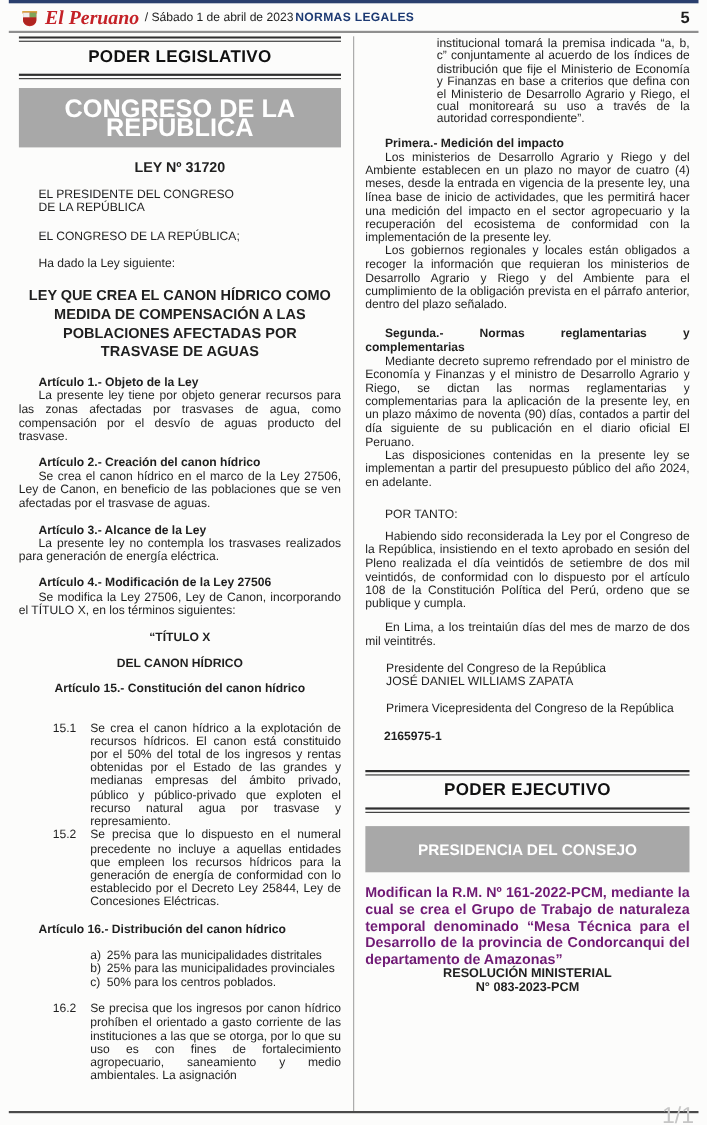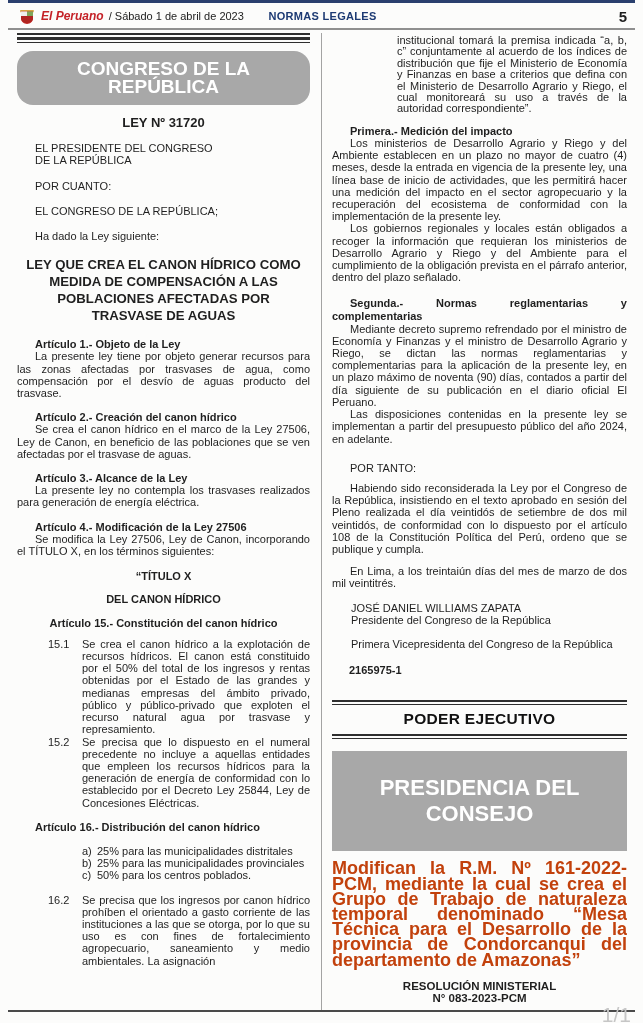--- a/index.html
+++ b/index.html
@@ -5,53 +5,53 @@
   html,body{margin:0;padding:0;background:#ddd;}
   .page{
     position:relative;width:643px;height:1023px;margin:0 auto;
     background:#fcfcfb;overflow:hidden;
     font-family:"Liberation Sans","DejaVu Sans",sans-serif;
     color:#1f1f1f;
   }
   .topline{position:absolute;top:0;left:8px;right:8px;height:3px;background:#2a3f6e;}
   .header-row{position:absolute;top:6px;left:18px;right:16px;height:20px;display:flex;align-items:center;}
   .brand-group{display:flex;align-items:center;gap:5px;z-index:2;}
-  .brand{color:#c42127;font-weight:bold;font-style:italic;font-size:12px;}
+  .brand{color:#c42127;font-weight:bold;font-style:italic;font-size:18px;font-family:Liberation Serif, serif;}
   .issue-date{font-size:11px;color:#222;}
   .section-title{position:absolute;left:0;right:0;text-align:center;font-weight:bold;font-size:11px;color:#1d3a73;letter-spacing:.3px;}
   .pagenum{margin-left:auto;font-weight:bold;font-size:15px;z-index:2;}
   .header-underline{position:absolute;top:28px;left:8px;right:8px;height:2px;background:#8f8f8f;}
 
   .columns{position:absolute;top:33px;left:17px;right:16px;bottom:12px;display:flex;}
   .col-left{width:293px;overflow:hidden;}
   .col-divider{width:1px;background:#a3a3a3;margin-left:11px;}
   .col-right{flex:1;margin-left:10px;overflow:hidden;}
 
   .drule{height:2px;border-top:2px solid #2f2f2f;border-bottom:1px solid #2f2f2f;}
   .section-head{text-align:center;font-weight:bold;font-size:15.5px;padding:5px 0 6px;letter-spacing:.3px;color:#111;}
   .agency-box{background:#a8a8a8;color:#fff;font-weight:bold;text-align:center;margin-top:8px;}
-  .agency-box.one{font-size:19px;padding:9px 4px;line-height:18px;border-radius:16px;}
-  .agency-box.two{font-size:22px;padding:24px 4px;line-height:26px;}
+  .agency-box.one{font-size:23px;padding:9px 4px;line-height:18px;}
+  .agency-box.two{font-size:14px;padding:8px 4px;line-height:26px;}
 
   .p{font-size:11px;line-height:12.2px;}
   .just{text-align:justify;}
   .ind{text-indent:18px;}
   .bold{font-weight:bold;}
   .center{text-align:center;}
   .shortline{margin-left:18px;}
   .law-num{text-align:center;font-weight:bold;font-size:13px;}
   .law-title{text-align:center;font-weight:bold;font-size:13.2px;line-height:17px;padding:0 4px;}
   .hang{position:relative;padding-left:65px;}
   .hang .n{position:absolute;left:31px;top:0;}
   .li{position:relative;padding-left:80px;}
   .li .n{position:absolute;left:65px;top:0;}
   .cont{margin-left:65px;line-height:11.4px;}
   .sig{margin-left:19px;}
   .code{margin-left:17px;font-weight:bold;}
-  .summary{font-weight:bold;font-size:18px;line-height:15.2px;text-align:justify;color:#c2410c;}
+  .summary{font-weight:bold;font-size:13px;line-height:15.2px;text-align:justify;color:#701a75;}
   .res-title{text-align:center;font-weight:bold;font-size:11.5px;line-height:12.6px;}
 
   .bottom-rule{position:absolute;left:8px;right:8px;bottom:11px;height:2px;background:#4a4a4a;}
   .page-indicator{position:absolute;right:12px;bottom:-4px;font-size:21px;color:#c6c6c6;z-index:1;}
 </style>
 </head>
 <body>
 
 <div class="page">
   <div class="topline"></div>
@@ -72,30 +72,30 @@
       <span class="issue-date">/ Sábado 1 de abril de 2023</span>
     </div>
     <div class="pagenum">5</div>
   </div>
   <div class="header-underline"></div>
 
   <div class="columns">
 
     <div class="col-left">
       <div class="drule"></div>
+      <div class="section-head">PODER LEGISLATIVO</div>
       <div class="drule"></div>
 
       <div class="agency-box one">CONGRESO DE LA REPÚBLICA</div>
 
       <div class="p law-num" style="margin-top:12px">LEY Nº 31720</div>
 
       <div class="p shortline" style="margin-top:13px">EL PRESIDENTE DEL CONGRESO</div>
       <div class="p shortline">DE LA REPÚBLICA</div>
 
-      <div class="p shortline" style="margin-top:13px">POR CUANTO:</div>
       <div class="p shortline" style="margin-top:13px">EL CONGRESO DE LA REPÚBLICA;</div>
       <div class="p shortline" style="margin-top:13px">Ha dado la Ley siguiente:</div>
 
       <div class="law-title" style="margin-top:14px">LEY QUE CREA EL CANON HÍDRICO COMO MEDIDA DE COMPENSACIÓN A LAS POBLACIONES AFECTADAS POR TRASVASE DE AGUAS</div>
 
       <div class="p bold ind" style="margin-top:14px">Artículo 1.- Objeto de la Ley</div>
       <div class="p just ind">La presente ley tiene por objeto generar recursos para las zonas afectadas por trasvases de agua, como compensación por el desvío de aguas producto del trasvase.</div>
 
       <div class="p bold ind" style="margin-top:12px">Artículo 2.- Creación del canon hídrico</div>
       <div class="p just ind">Se crea el canon hídrico en el marco de la Ley 27506, Ley de Canon, en beneficio de las poblaciones que se ven afectadas por el trasvase de aguas.</div>
@@ -103,21 +103,21 @@
       <div class="p bold ind" style="margin-top:12px">Artículo 3.- Alcance de la Ley</div>
       <div class="p just ind">La presente ley no contempla los trasvases realizados para generación de energía eléctrica.</div>
 
       <div class="p bold ind" style="margin-top:12px">Artículo 4.- Modificación de la Ley 27506</div>
       <div class="p just ind">Se modifica la Ley 27506, Ley de Canon, incorporando el TÍTULO X, en los términos siguientes:</div>
 
       <div class="p bold center" style="margin-top:13px">“TÍTULO X</div>
       <div class="p bold center" style="margin-top:11px">DEL CANON HÍDRICO</div>
       <div class="p bold center" style="margin-top:11px">Artículo 15.- Constitución del canon hídrico</div>
 
-      <div class="p just hang" style="margin-top:9px">
+      <div class="p just hang" style="margin-top:23px">
         <span class="n">15.1</span>
         <span>Se crea el canon hídrico a la explotación de recursos hídricos. El canon está constituido por el 50% del total de los ingresos y rentas obtenidas por el Estado de las grandes y medianas empresas del ámbito privado, público y público-privado que exploten el recurso natural agua por trasvase y represamiento.</span>
       </div>
       <div class="p just hang">
         <span class="n">15.2</span>
         <span>Se precisa que lo dispuesto en el numeral precedente no incluye a aquellas entidades que empleen los recursos hídricos para la generación de energía de conformidad con lo establecido por el Decreto Ley 25844, Ley de Concesiones Eléctricas.</span>
       </div>
 
       <div class="p bold ind" style="margin-top:12px">Artículo 16.- Distribución del canon hídrico</div>
 
@@ -156,42 +156,42 @@
 
       <div class="p just ind">Las disposiciones contenidas en la presente ley se implementan a partir del presupuesto público del año 2024, en adelante.</div>
 
       <div class="p shortline" style="margin-top:17px">POR TANTO:</div>
 
       <div class="p just ind" style="margin-top:8px">Habiendo sido reconsiderada la Ley por el Congreso de la República, insistiendo en el texto aprobado en sesión del Pleno realizada el día veintidós de setiembre de dos mil veintidós, de conformidad con lo dispuesto por el artículo 108 de la Constitución Política del Perú, ordeno que se publique y cumpla.</div>
 
       <div class="p just ind" style="margin-top:10px">En Lima, a los treintaiún días del mes de marzo de dos mil veintitrés.</div>
 
       <div class="p sig" style="margin-top:12px">
+        <div>Presidente del Congreso de la República</div>
         <div>JOSÉ DANIEL WILLIAMS ZAPATA</div>
-        <div>Presidente del Congreso de la República</div>
       </div>
       <div class="p sig" style="margin-top:12px">
         <div>Primera Vicepresidenta del Congreso de la República</div>
       </div>
 
       <div class="p code" style="margin-top:14px">2165975-1</div>
 
       <div style="margin-top:24px">
         <div class="drule"></div>
         <div class="section-head">PODER EJECUTIVO</div>
         <div class="drule"></div>
       </div>
 
       <div class="agency-box two" style="margin-top:12px">
         <div>PRESIDENCIA DEL CONSEJO</div>
       </div>
 
       <div class="summary" style="margin-top:10px">Modifican la R.M. Nº 161-2022-PCM, mediante la cual se crea el Grupo de Trabajo de naturaleza temporal denominado “Mesa Técnica para el Desarrollo de la provincia de Condorcanqui del departamento de Amazonas”</div>
 
-      <div style="margin-top:12px">
+      <div style="">
         <div class="res-title">RESOLUCIÓN MINISTERIAL</div>
         <div class="res-title">N° 083-2023-PCM</div>
       </div>
 
     </div>
   </div>
 
   <div class="bottom-rule"></div>
   <div class="page-indicator">1/1</div>
 </div>

